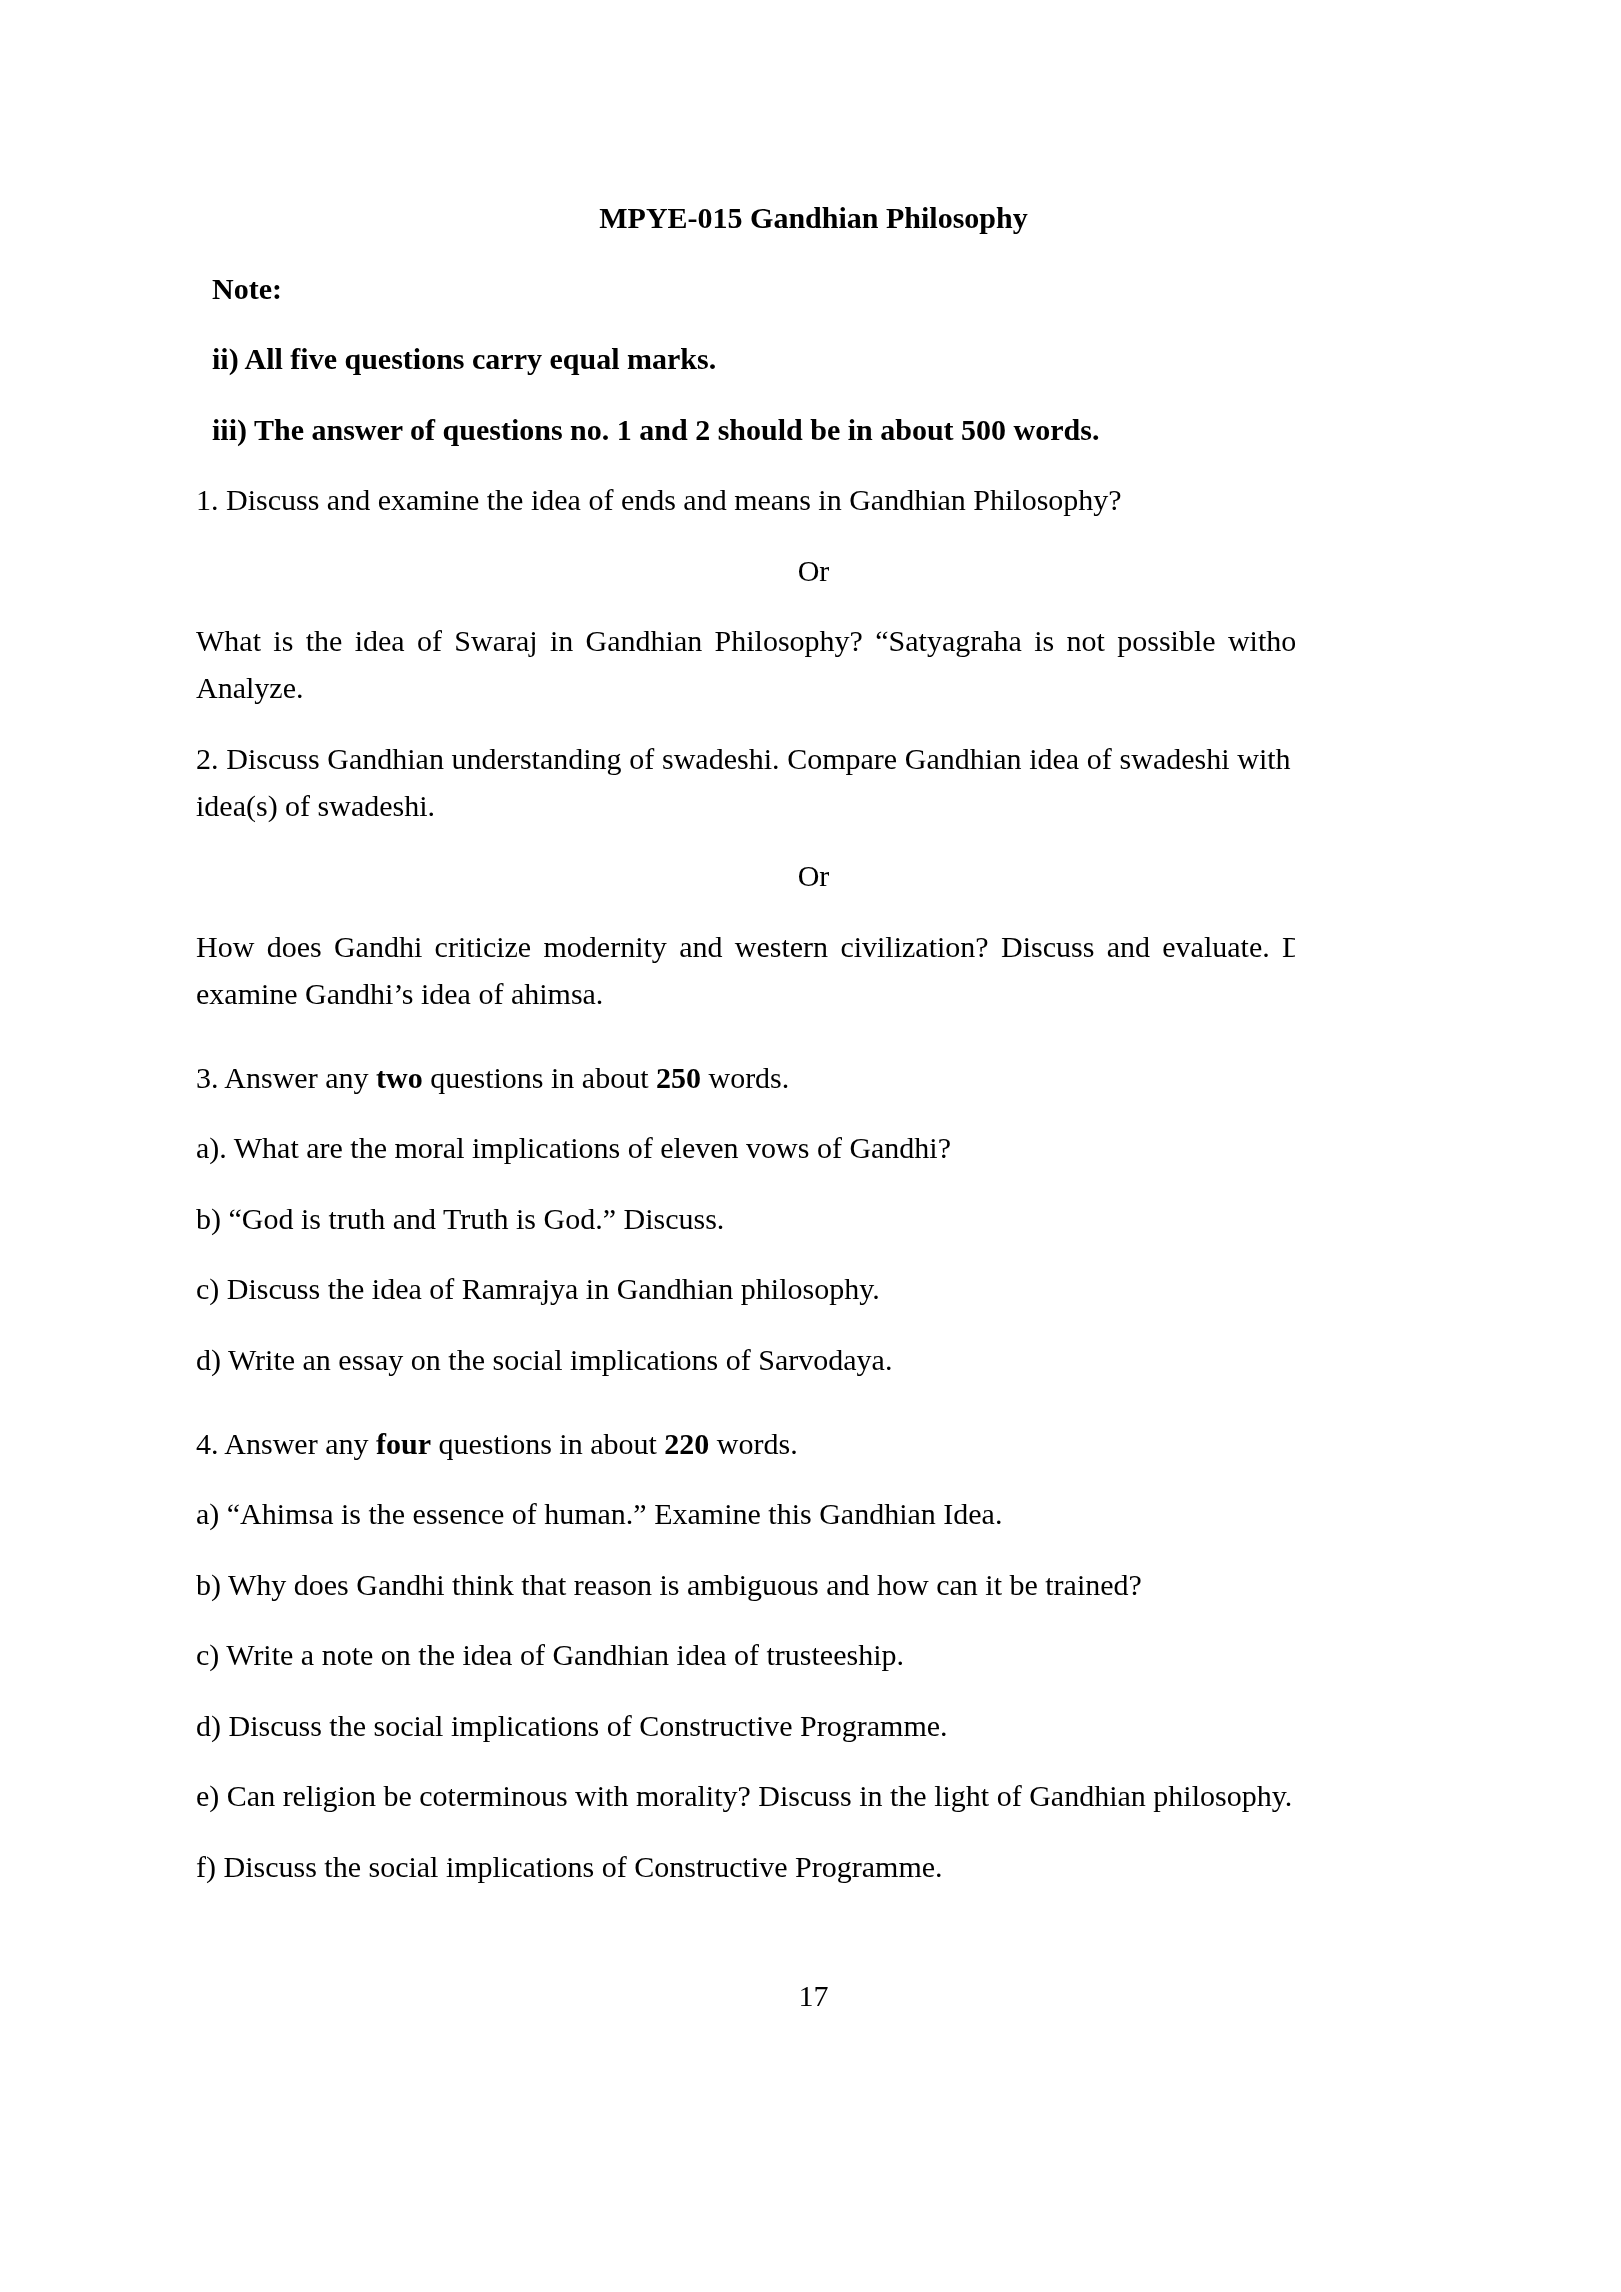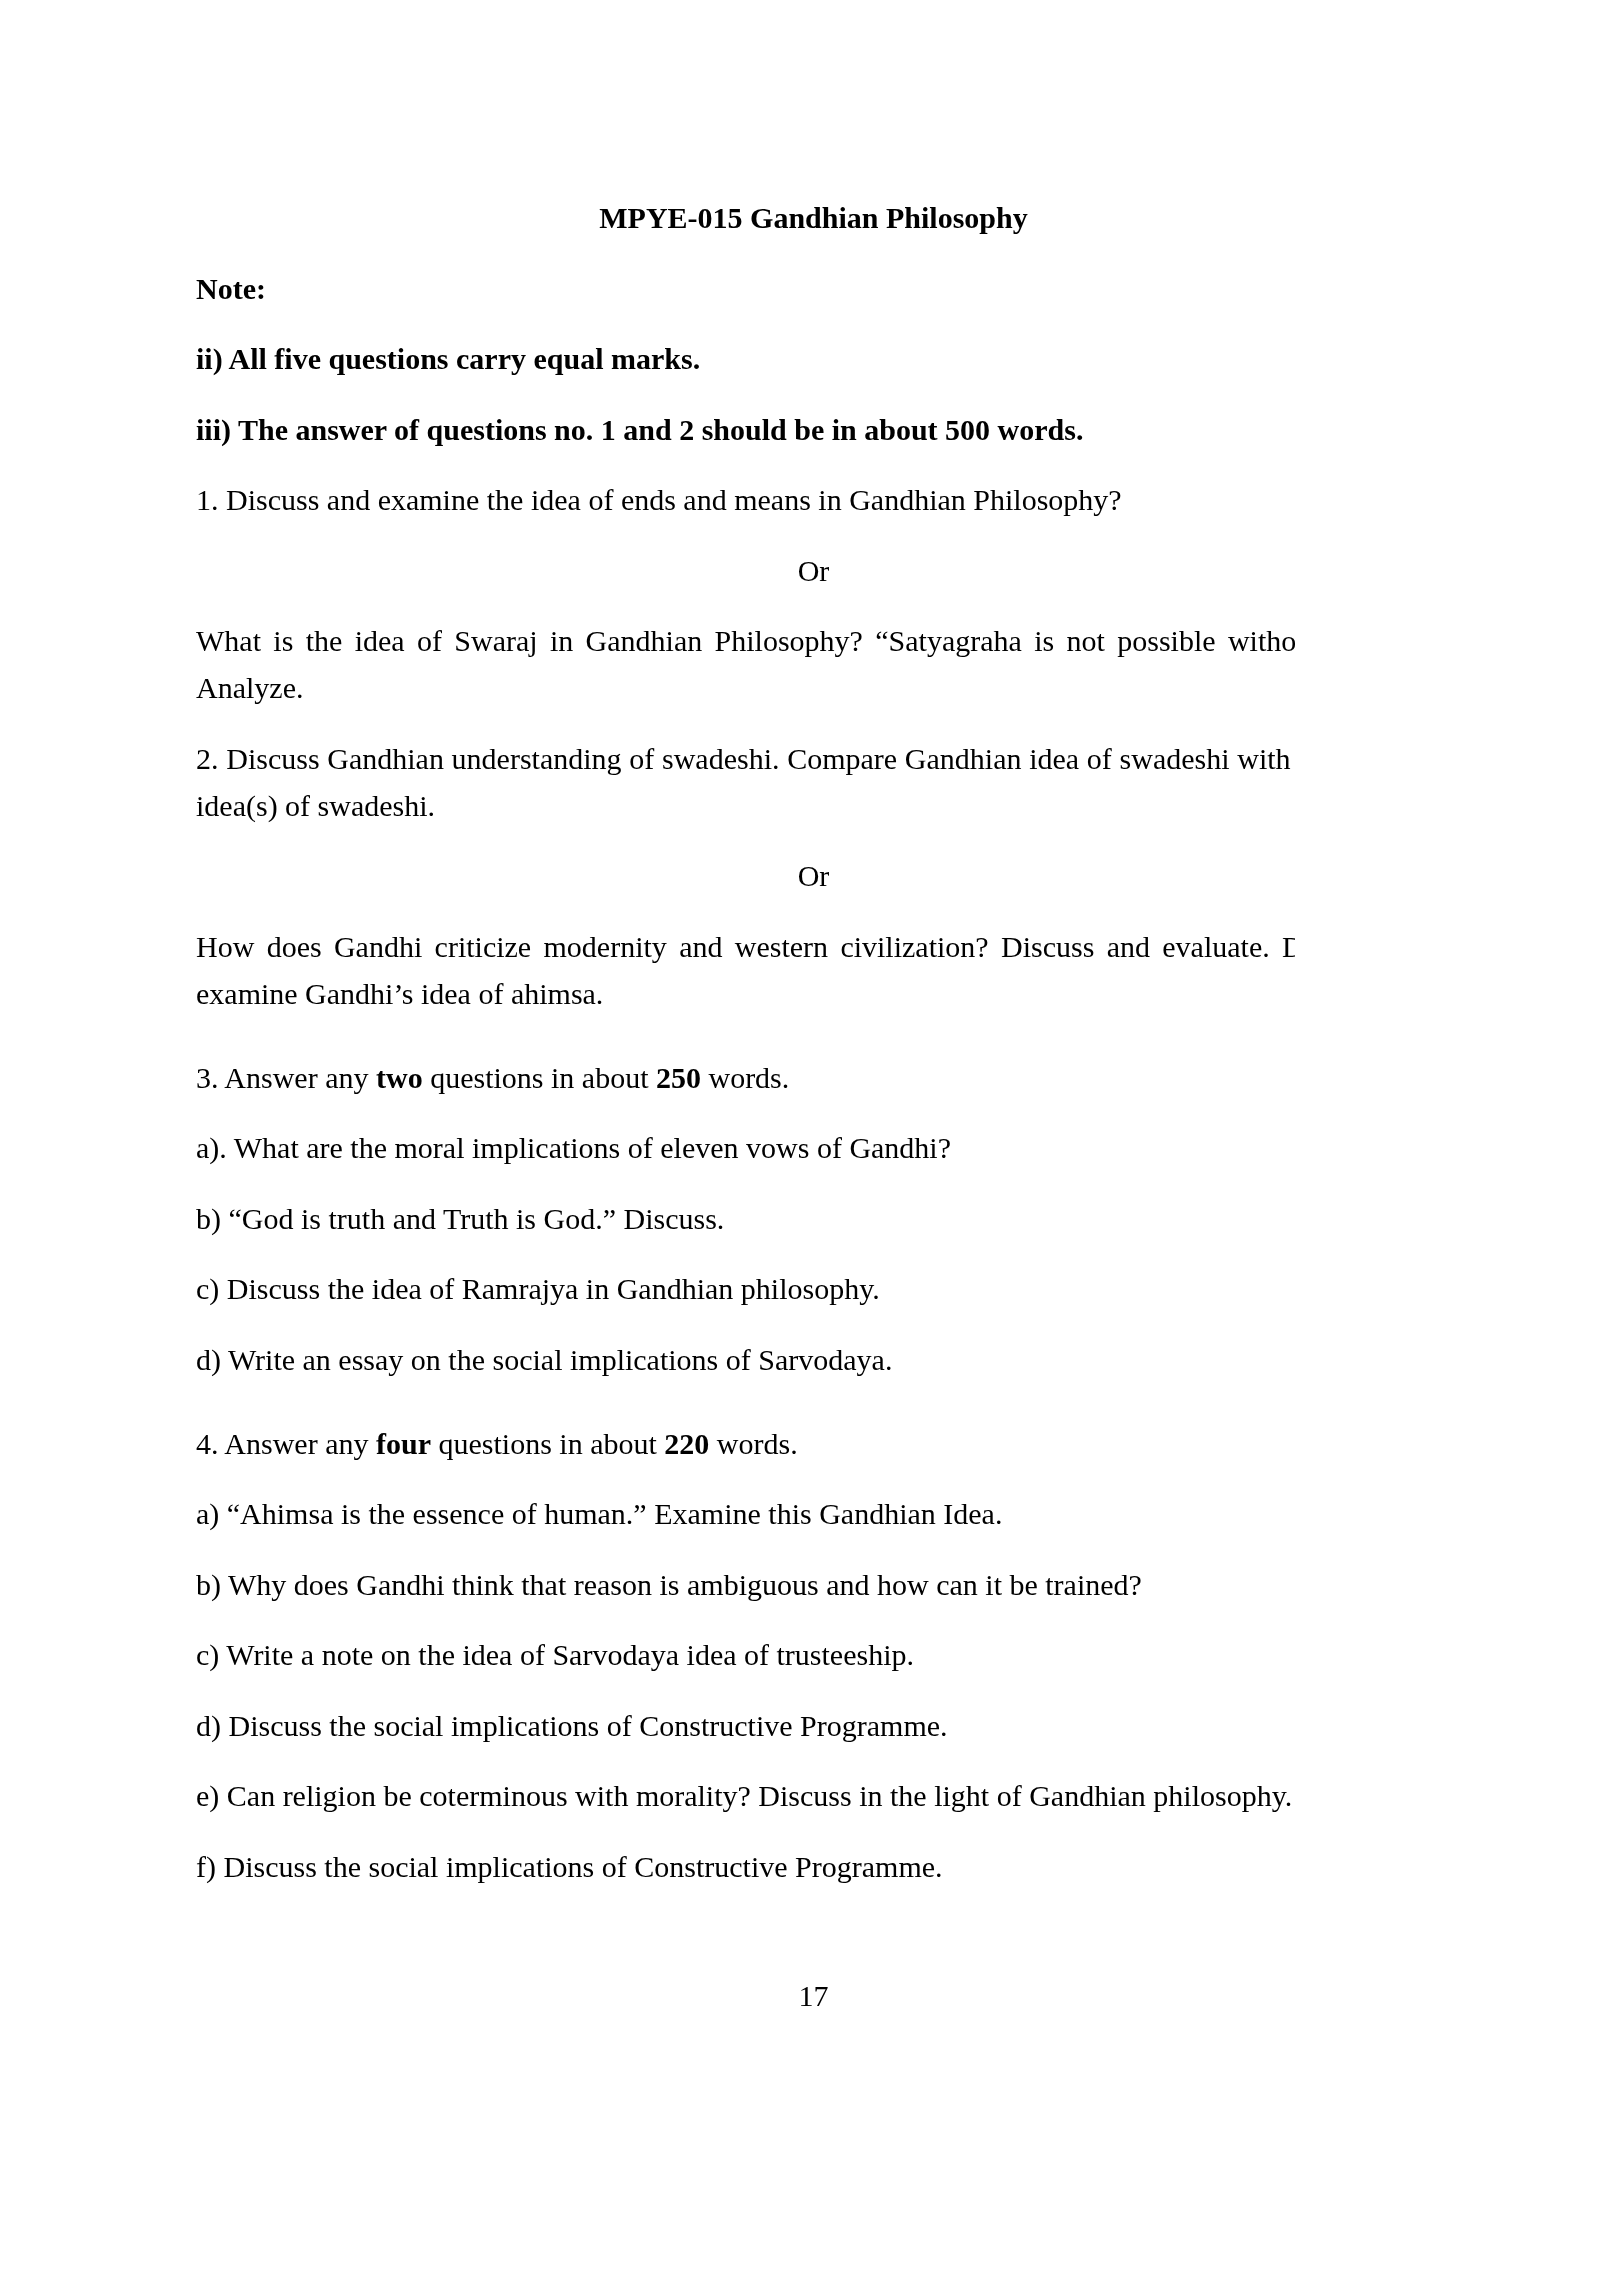--- a/index.html
+++ b/index.html
@@ -25,21 +25,21 @@
   }
   .line, .para, .qline, .title, .or, .page-number {
     line-height: 47px;
     margin: 0 0 23.5px 0;
   }
   .title {
     text-align: center;
     font-weight: bold;
     font-size: 30px;
   }
-  .bold { font-weight: bold; }
+  .bold { font-weight: bold; margin-left: 16px; }
   .or { text-align: center; }
   .qline {
     display: flex;
     justify-content: space-between;
     align-items: baseline;
   }
   .qline .q-text { white-space: nowrap; }
   .qline .marks { margin-left: 11.8px; white-space: nowrap; }
   .para {
     position: relative;
@@ -122,21 +122,21 @@
 
     <div class="qline">
       <span class="q-text">a) “Ahimsa is the essence of human.” Examine this Gandhian Idea.</span>
       <span class="marks">5</span>
     </div>
     <div class="qline">
       <span class="q-text">b) Why does Gandhi think that reason is ambiguous and how can it be trained?</span>
       <span class="marks">5</span>
     </div>
     <div class="qline">
-      <span class="q-text">c) Write a note on the idea of Sarvodaya idea of trusteeship.</span>
+      <span class="q-text">c) Write a note on the idea of Gandhian idea of trusteeship.</span>
       <span class="marks">5</span>
     </div>
     <div class="qline">
       <span class="q-text">d) Discuss the social implications of Constructive Programme.</span>
       <span class="marks">5</span>
     </div>
     <div class="qline">
       <span class="q-text">e) Can religion be coterminous with morality? Discuss in the light of Gandhian philosophy.</span>
       <span class="marks">5</span>
     </div>

